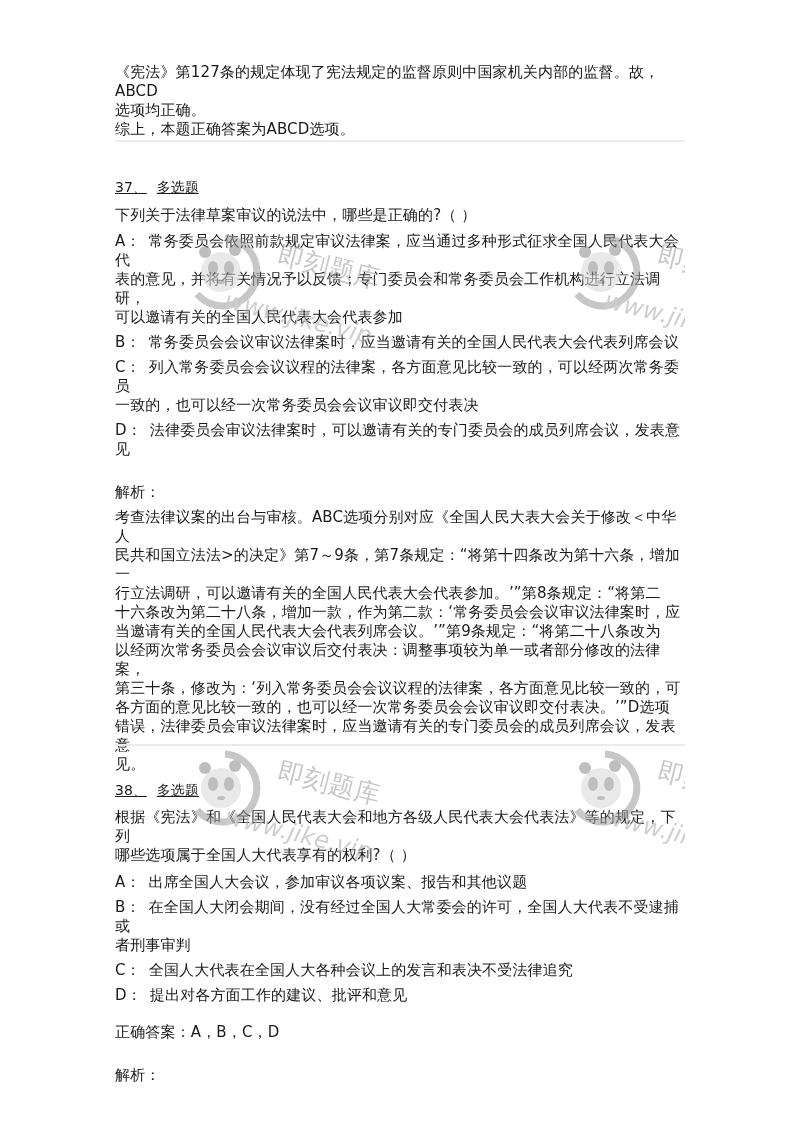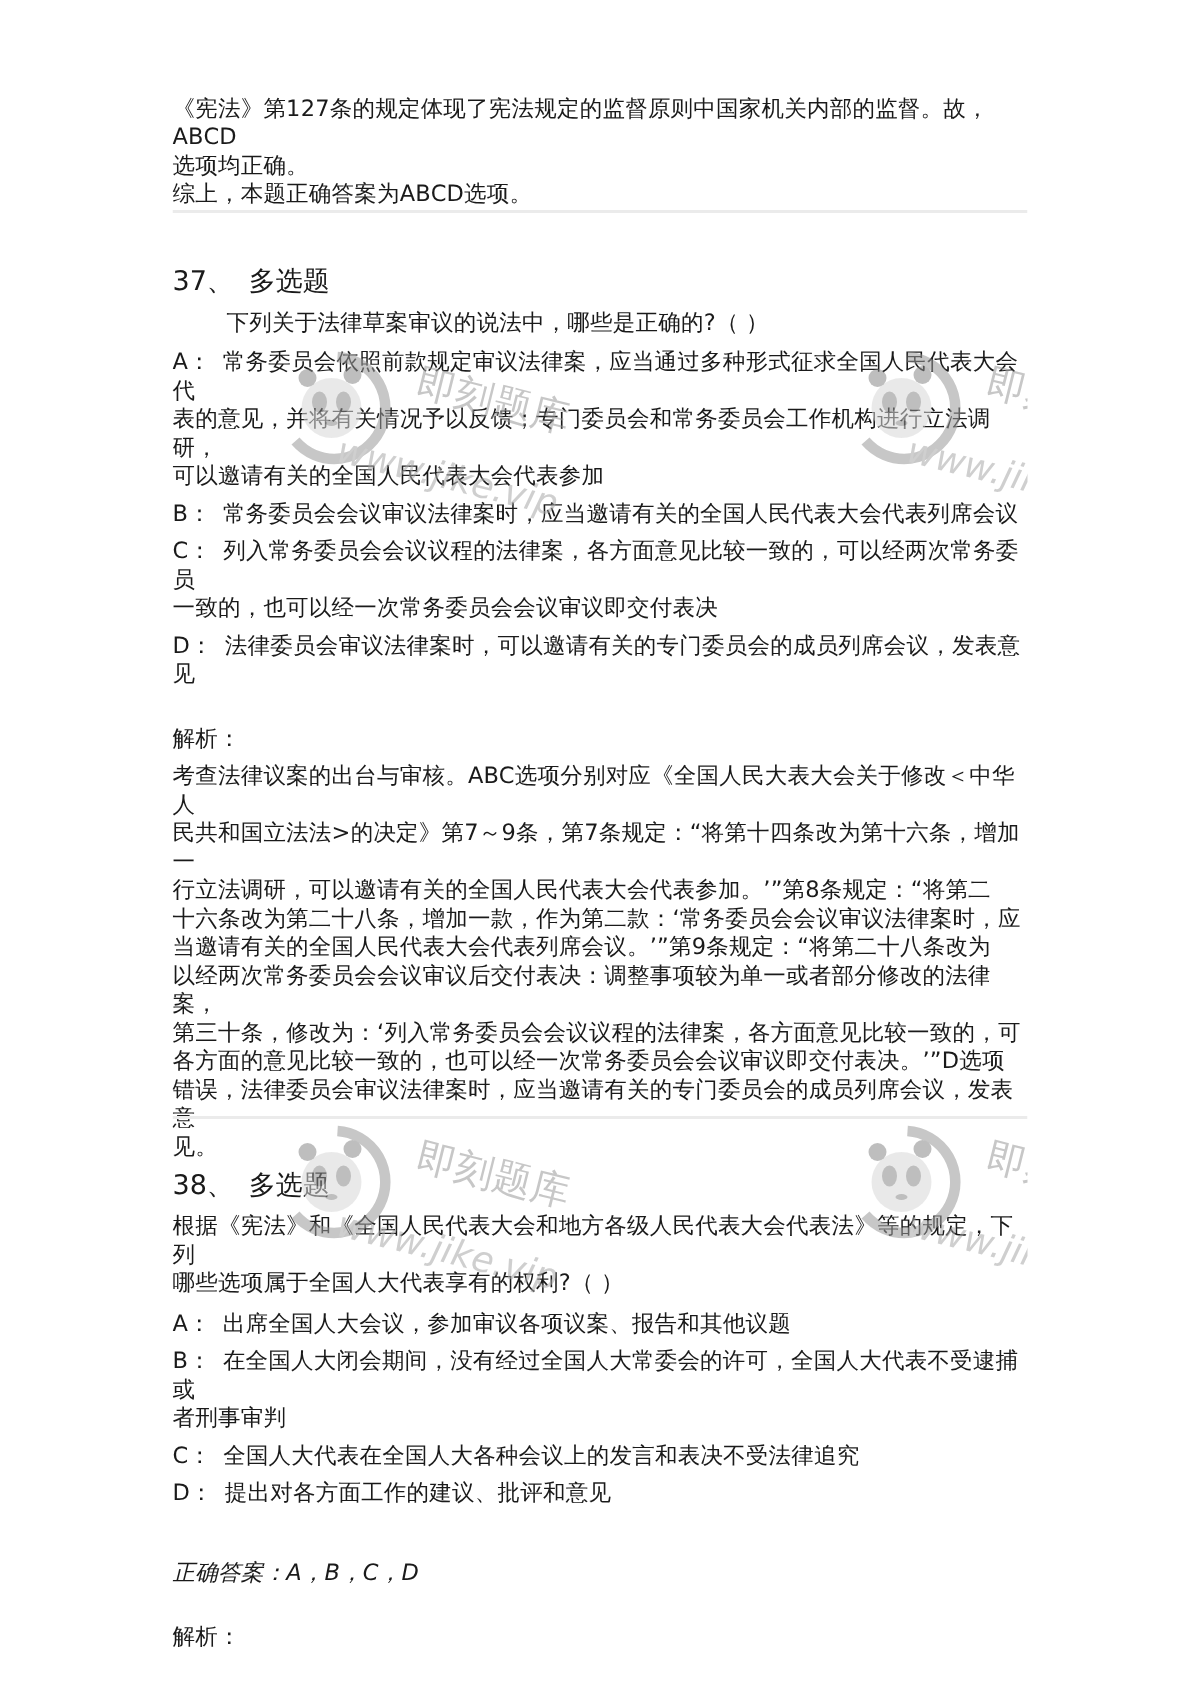--- a/index.html
+++ b/index.html
@@ -13,21 +13,21 @@
     overflow: hidden;
   }
   .content { position: relative; z-index: 1; }
   .line {
     font-size: 15px; line-height: 19px; letter-spacing: 0.15px;
   }
   .block { position: absolute; left: 0; width: 570px; }
   .divider {
     position: absolute; left: 0; width: 570px; height: 2px; background: #ebebeb;
   }
-  .qhead { font-size: 18px; line-height: 19px; }
+  .qhead { font-size: 14px; line-height: 19px; text-decoration: underline; }
   .qhead .num { margin-right: 10px; }
   .opt { margin-bottom: 6px; }
   .opt .key { margin-right: 8px; }
   .watermark {
     position: absolute; z-index: 2; pointer-events: none; opacity: 0.55;
   }
   .wm-text {
     position: absolute; color: #9a9a9a; font-size: 26px; transform: rotate(14deg);
     white-space: nowrap; font-family: "DejaVu Sans", sans-serif;
   }
@@ -47,21 +47,21 @@
       <div class="line">选项均正确。</div>
       <div class="line">综上，本题正确答案为ABCD选项。</div>
     </div>
 
     <div class="divider" style="top:140px;"></div>
 
     <div class="block" style="top:178px;">
       <div class="qhead">
         <span class="num">37、</span><span>多选题</span>
       </div>
-      <div class="line" style="margin-top:9px;margin-left:36px;">下列关于法律草案审议的说法中，哪些是正确的?（ ）</div>
+      <div class="line" style="margin-top:9px;">下列关于法律草案审议的说法中，哪些是正确的?（ ）</div>
 
       <div style="margin-top:7px;">
         <div class="opt">
           <div class="line"><span class="key">A：</span><span>常务委员会依照前款规定审议法律案，应当通过多种形式征求全国人民代表大会代</span></div>
           <div class="line">表的意见，并将有关情况予以反馈；专门委员会和常务委员会工作机构进行立法调研，</div>
           <div class="line">可以邀请有关的全国人民代表大会代表参加</div>
         </div>
         <div class="opt">
           <div class="line"><span class="key">B：</span><span>常务委员会会议审议法律案时，应当邀请有关的全国人民代表大会代表列席会议</span></div>
         </div>
@@ -110,21 +110,21 @@
           <div class="line">者刑事审判</div>
         </div>
         <div class="opt">
           <div class="line"><span class="key">C：</span><span>全国人大代表在全国人大各种会议上的发言和表决不受法律追究</span></div>
         </div>
         <div class="opt">
           <div class="line"><span class="key">D：</span><span>提出对各方面工作的建议、批评和意见</span></div>
         </div>
       </div>
 
-      <div class="line" style="margin-top:34px;font-style:italic;">
+      <div class="line" style="margin-top:18px;">
         <span>正确答案：</span><span>A，B，C，D</span>
       </div>
 
       <div class="line" style="margin-top:24px;">解析：</div>
     </div>
   </div>
 
   <div class="watermark" style="left:70px; top:222px; width:300px; height:150px;">
     <svg width="80" height="80" viewBox="0 0 80 80" style="position:absolute; left:0; top:10px;">
       <path d="M40 6 A34 34 0 1 1 12 62" fill="none" stroke="#9a9a9a" stroke-width="7"></path>

